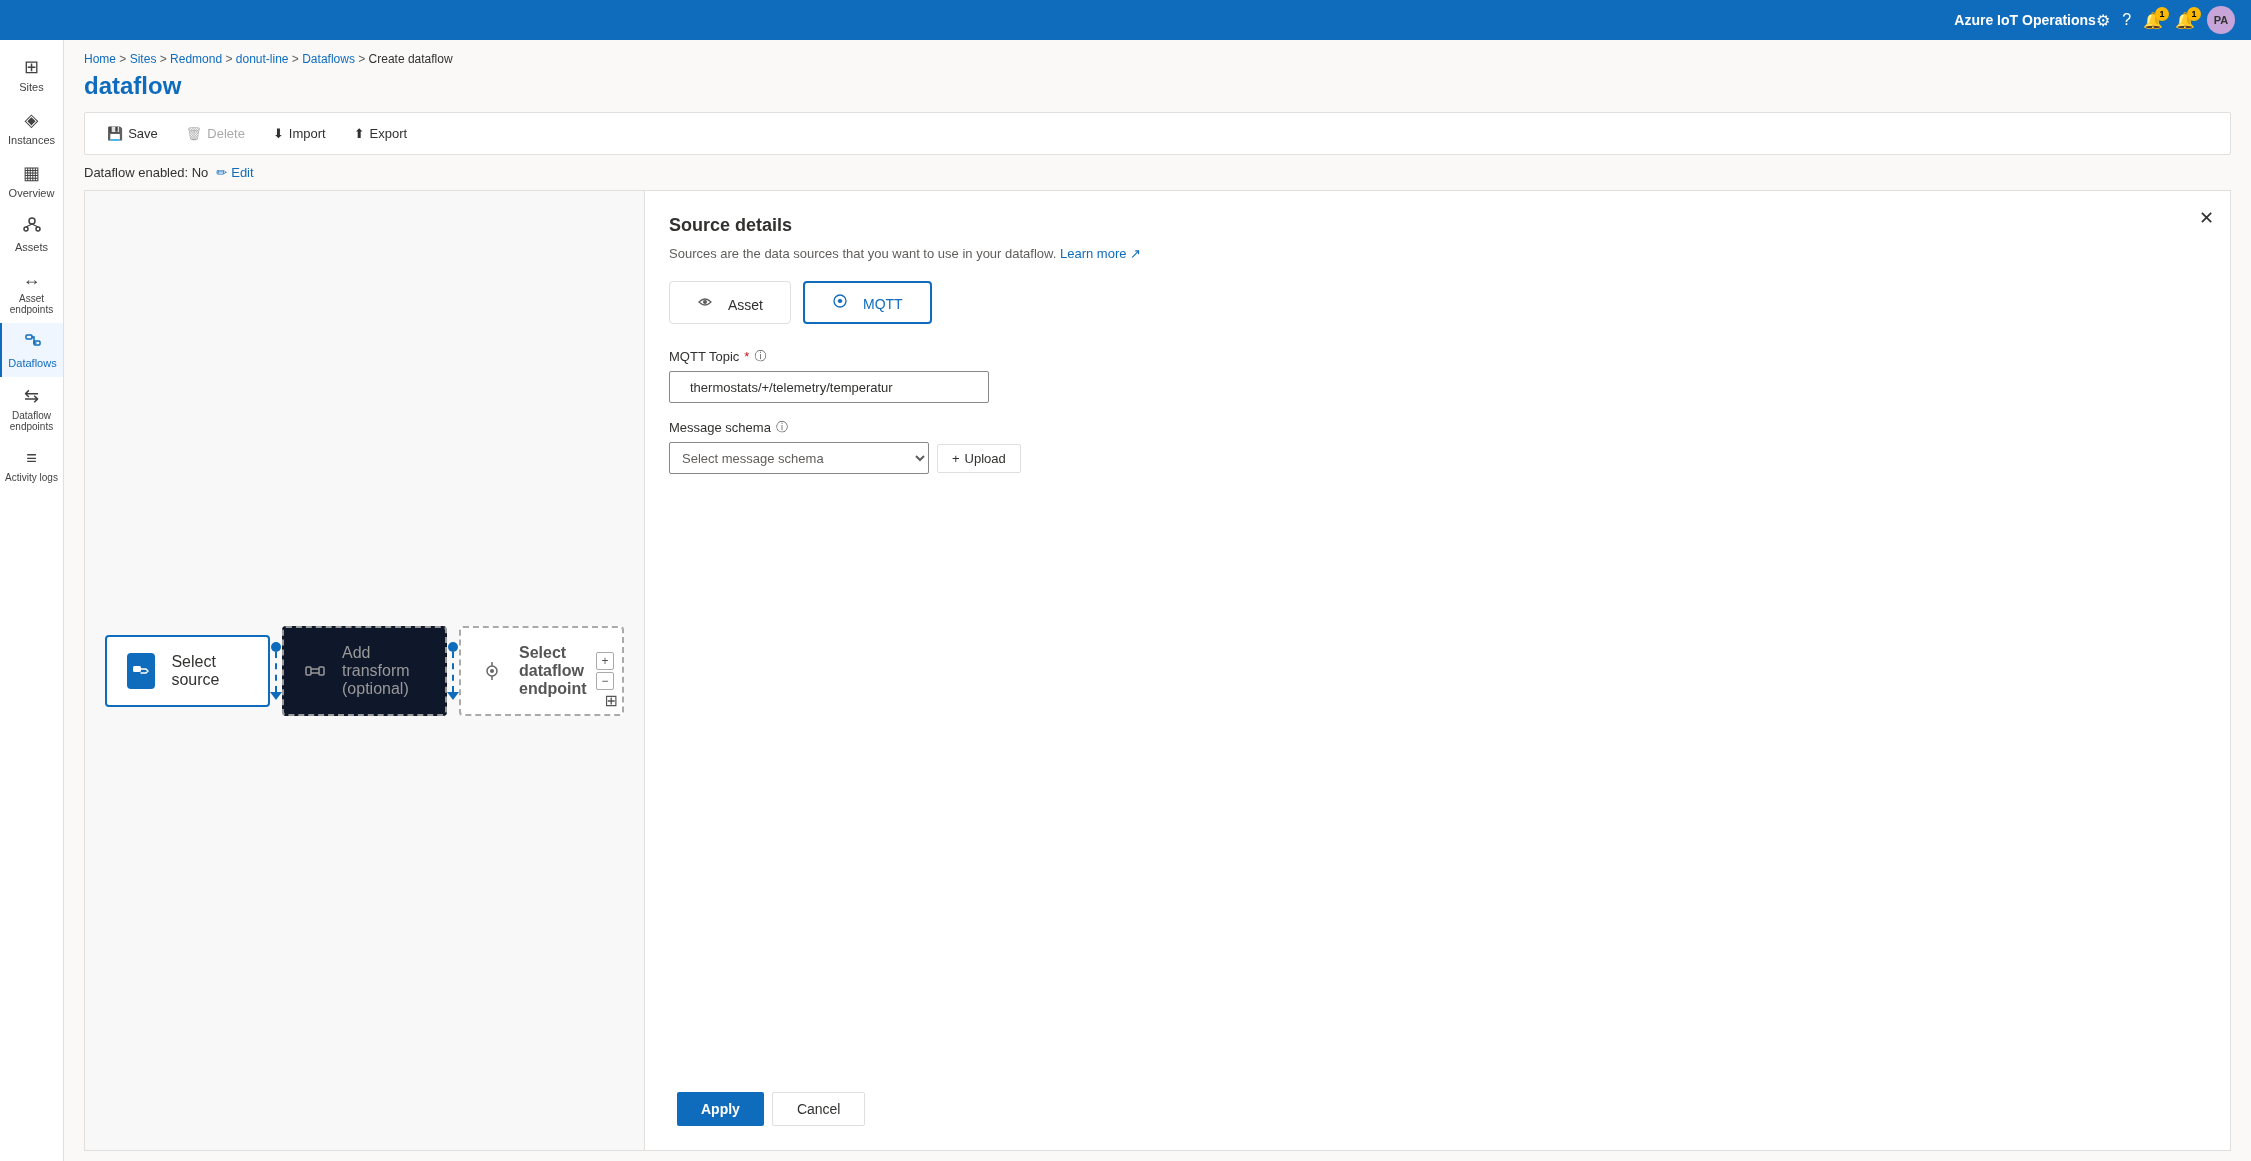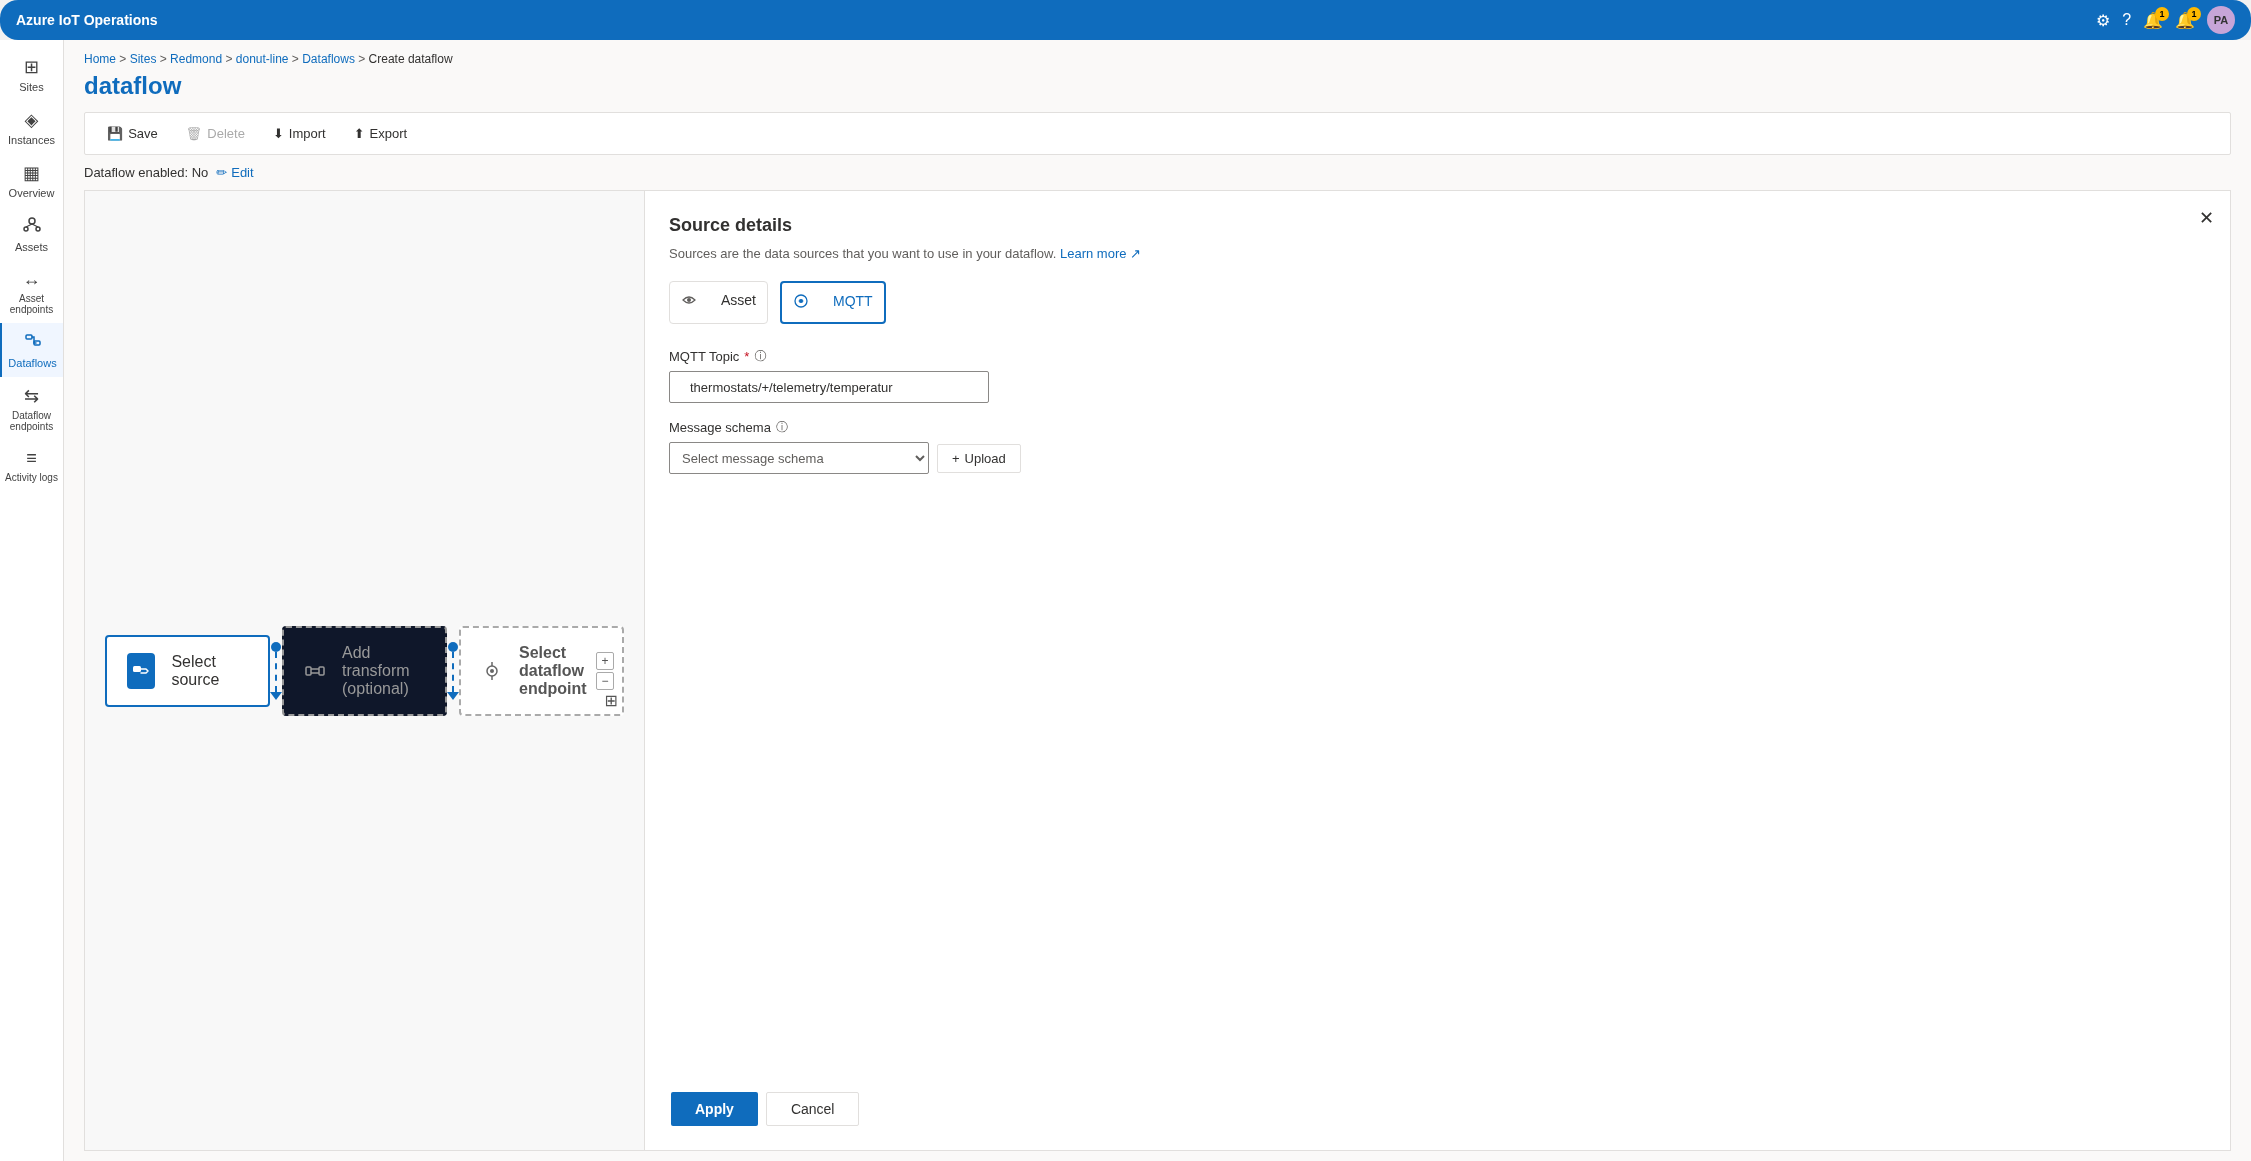--- a/index.html
+++ b/index.html
@@ -7,22 +7,21 @@
 
     
     .top-nav {
       background: #0f6cbd;
       color: white;
       height: 40px;
       display: flex;
       align-items: center;
       padding: 0 16px;
       flex-shrink: 0;
-      justify-content: space-between;
-      border-radius: 18px;
+      justify-content: flex-end;
     }
     .top-nav-title {
       font-size: 14px;
       font-weight: 600;
       color: white;
     }
     .top-nav-icons {
       display: flex;
       align-items: center;
       gap: 12px;
@@ -371,23 +370,23 @@
     }
 
     
     .source-type-btns {
       display: flex;
       gap: 12px;
       margin-bottom: 24px;
     }
     .source-type-btn {
       display: flex;
-      align-items: flex-start;
-      gap: 24px;
-      padding: 10px 11px;
+      align-items: flex-end;
+      gap: 15px;
+      padding: 10px 27px;
       border: 1px solid #e1dfdd;
       border-radius: 4px;
       background: white;
       cursor: pointer;
       font-size: 14px;
       color: #323130;
     }
     .source-type-btn.selected {
       border: 2px solid #0f6cbd;
       color: #0f6cbd;
@@ -446,21 +445,21 @@
       background: white;
       font-size: 13px;
       cursor: pointer;
       color: #323130;
     }
 
     
     .action-btns {
       position: absolute;
       bottom: 24px;
-      left: 26px;
+      left: 32px;
       display: flex;
       gap: 8px;
     }
     .apply-btn {
       padding: 8px 24px;
       background: #0f6cbd;
       color: white;
       border: none;
       border-radius: 2px;
       font-size: 14px;

